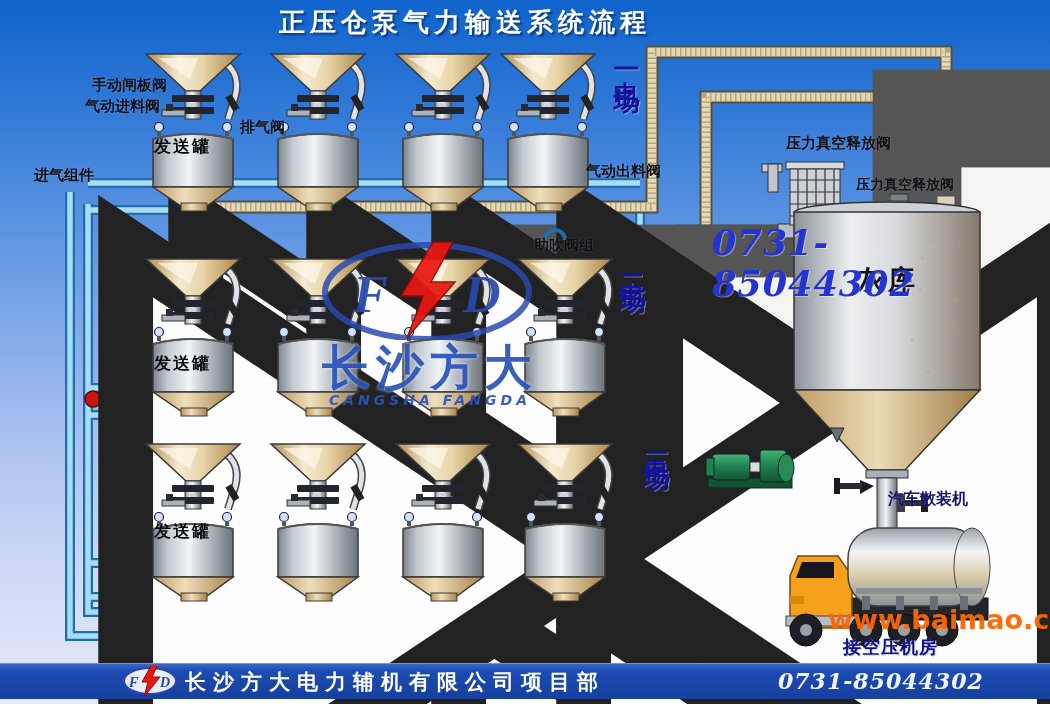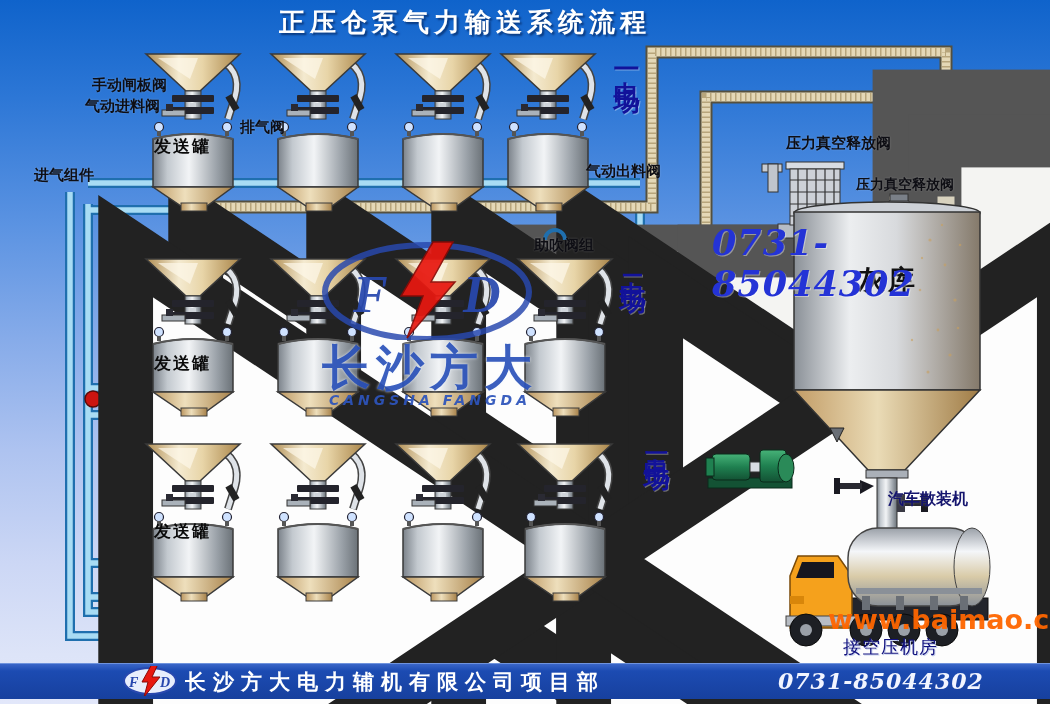--- a/index.html
+++ b/index.html
@@ -21,21 +21,21 @@
        font-size:26px;font-weight:bold;color:#ffffff;letter-spacing:5px;
        text-shadow:2px 2px 2px #0a3a80;}
   #phone-wm{position:absolute;left:712px;top:222px;width:310px;
        font-family:"DejaVu Serif","Liberation Serif",serif;font-style:italic;
        font-size:35px;font-weight:bold;color:#2433d6;letter-spacing:1px;
        text-shadow:1px 1px 0 rgba(255,255,255,.4);}
   #silo-lbl{position:absolute;left:858px;top:262px;font-family:"DejaVu Serif","Liberation Serif",serif;
        font-size:27px;font-weight:bold;color:#111;letter-spacing:3px;}
   #baimao{position:absolute;left:828px;top:604px;font-size:27px;font-weight:bold;
        color:#ff6600;opacity:.95;letter-spacing:0px;}
-  #compressor{position:absolute;left:843px;top:635px;font-size:18px;font-weight:normal;
+  #compressor{position:absolute;left:843px;top:635px;font-size:18px;font-weight:bold;
        color:#10107e;letter-spacing:1px;text-shadow:1px 1px 0 #c8d2ee;}
   
   #logo-wm{position:absolute;left:305px;top:240px;width:250px;height:170px;opacity:.93;}
   #logo-cn{position:absolute;left:2px;top:96px;width:246px;text-align:center;
        font-size:48px;font-weight:bold;color:#2d54bb;letter-spacing:6px;
        text-shadow:0 0 3px rgba(240,246,255,.9);}
   #logo-en{position:absolute;left:2px;top:152px;width:246px;text-align:center;
        font-size:14px;font-weight:bold;font-style:italic;color:#2d54bb;letter-spacing:4px;}
   
   #footer{position:absolute;left:0;top:663px;width:1050px;height:35px;

